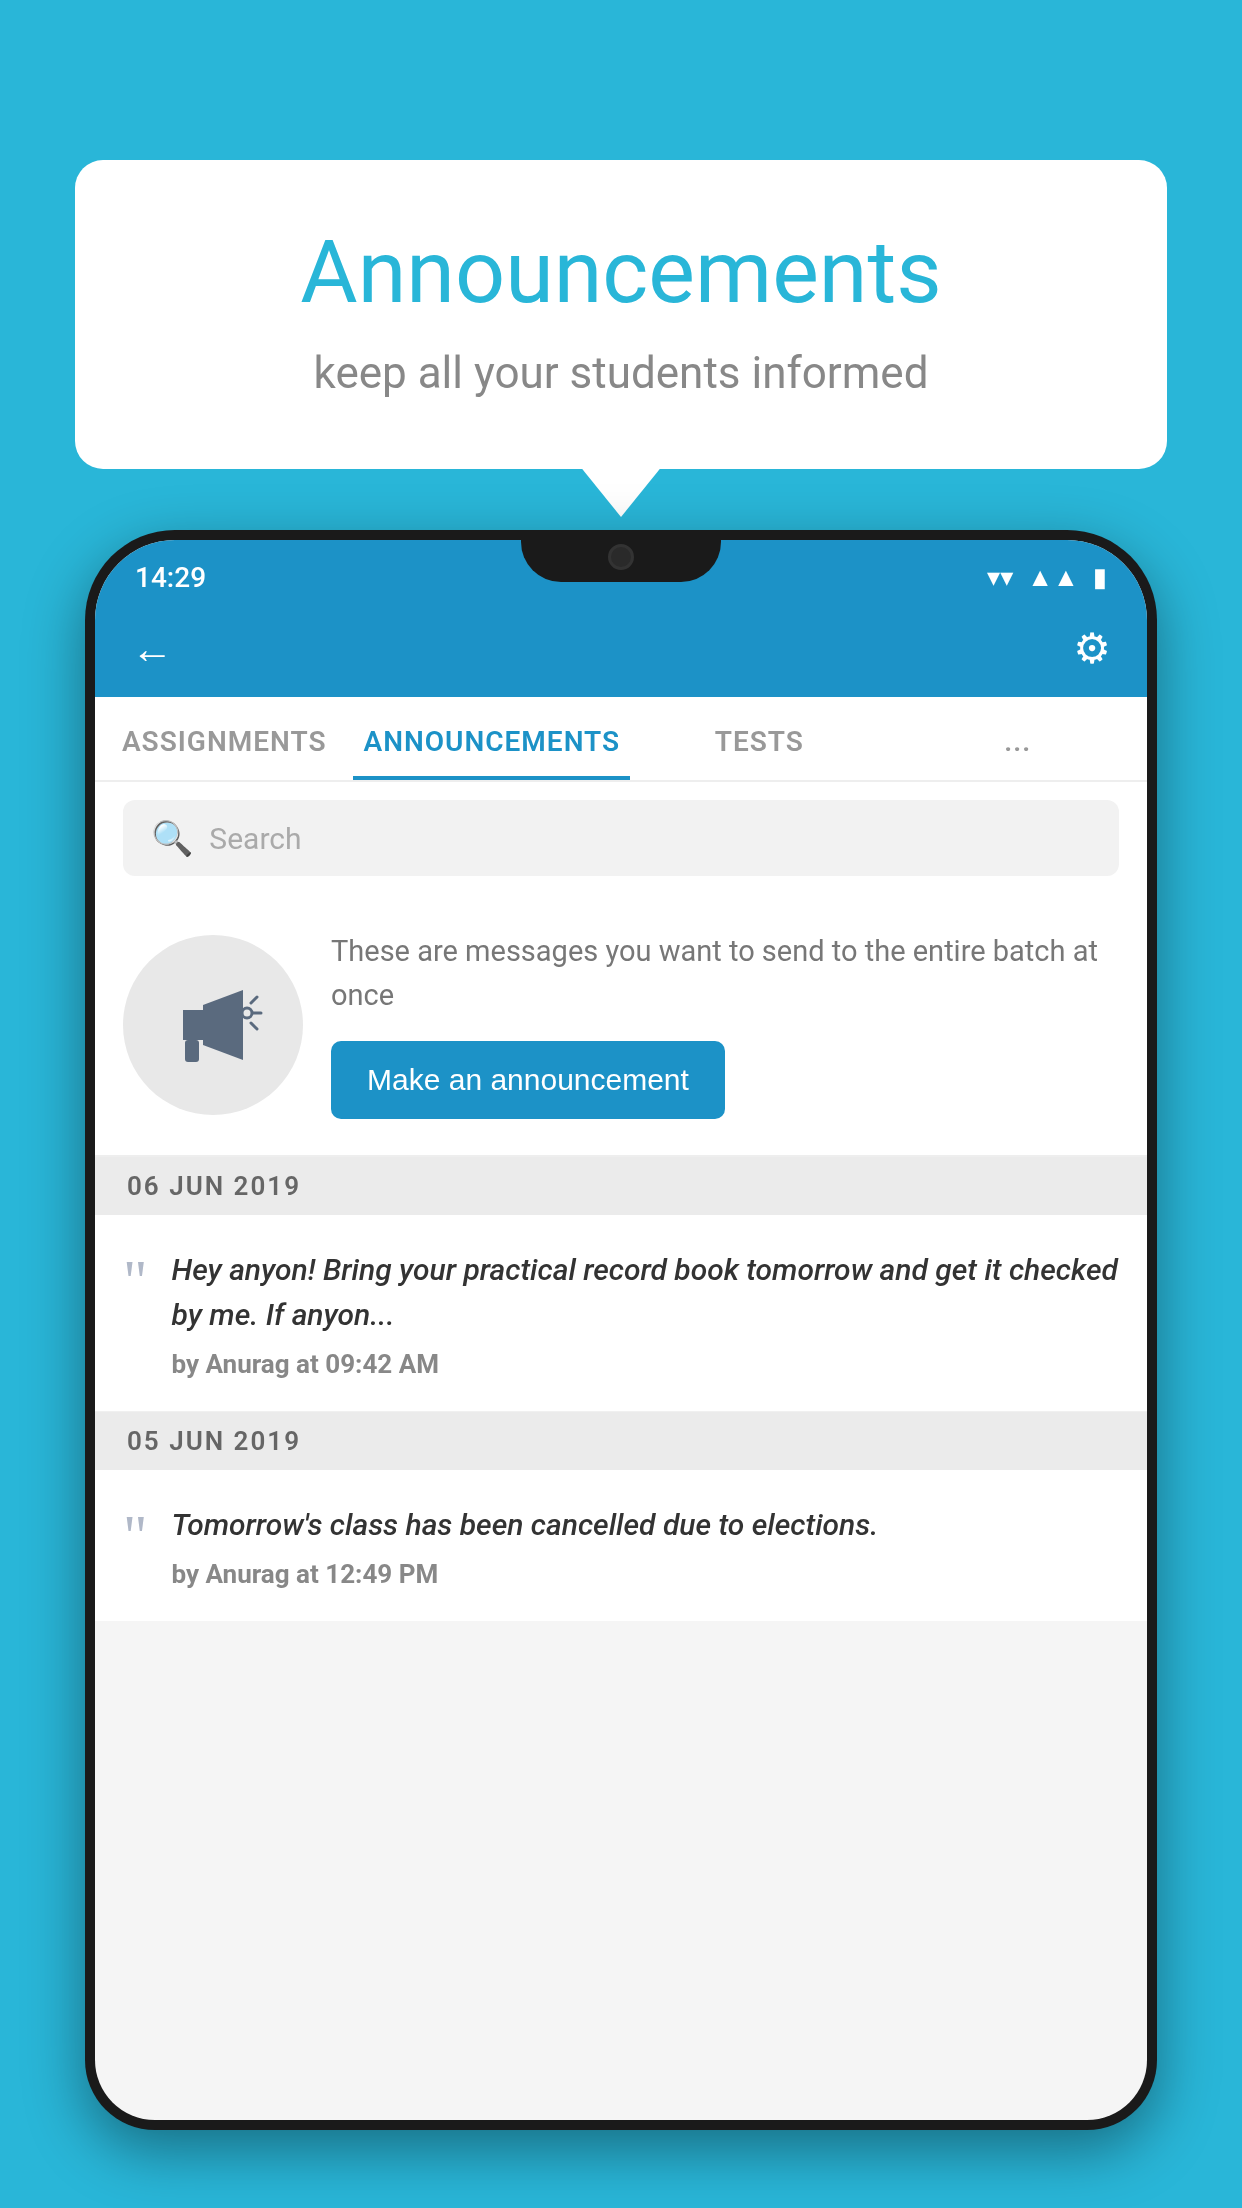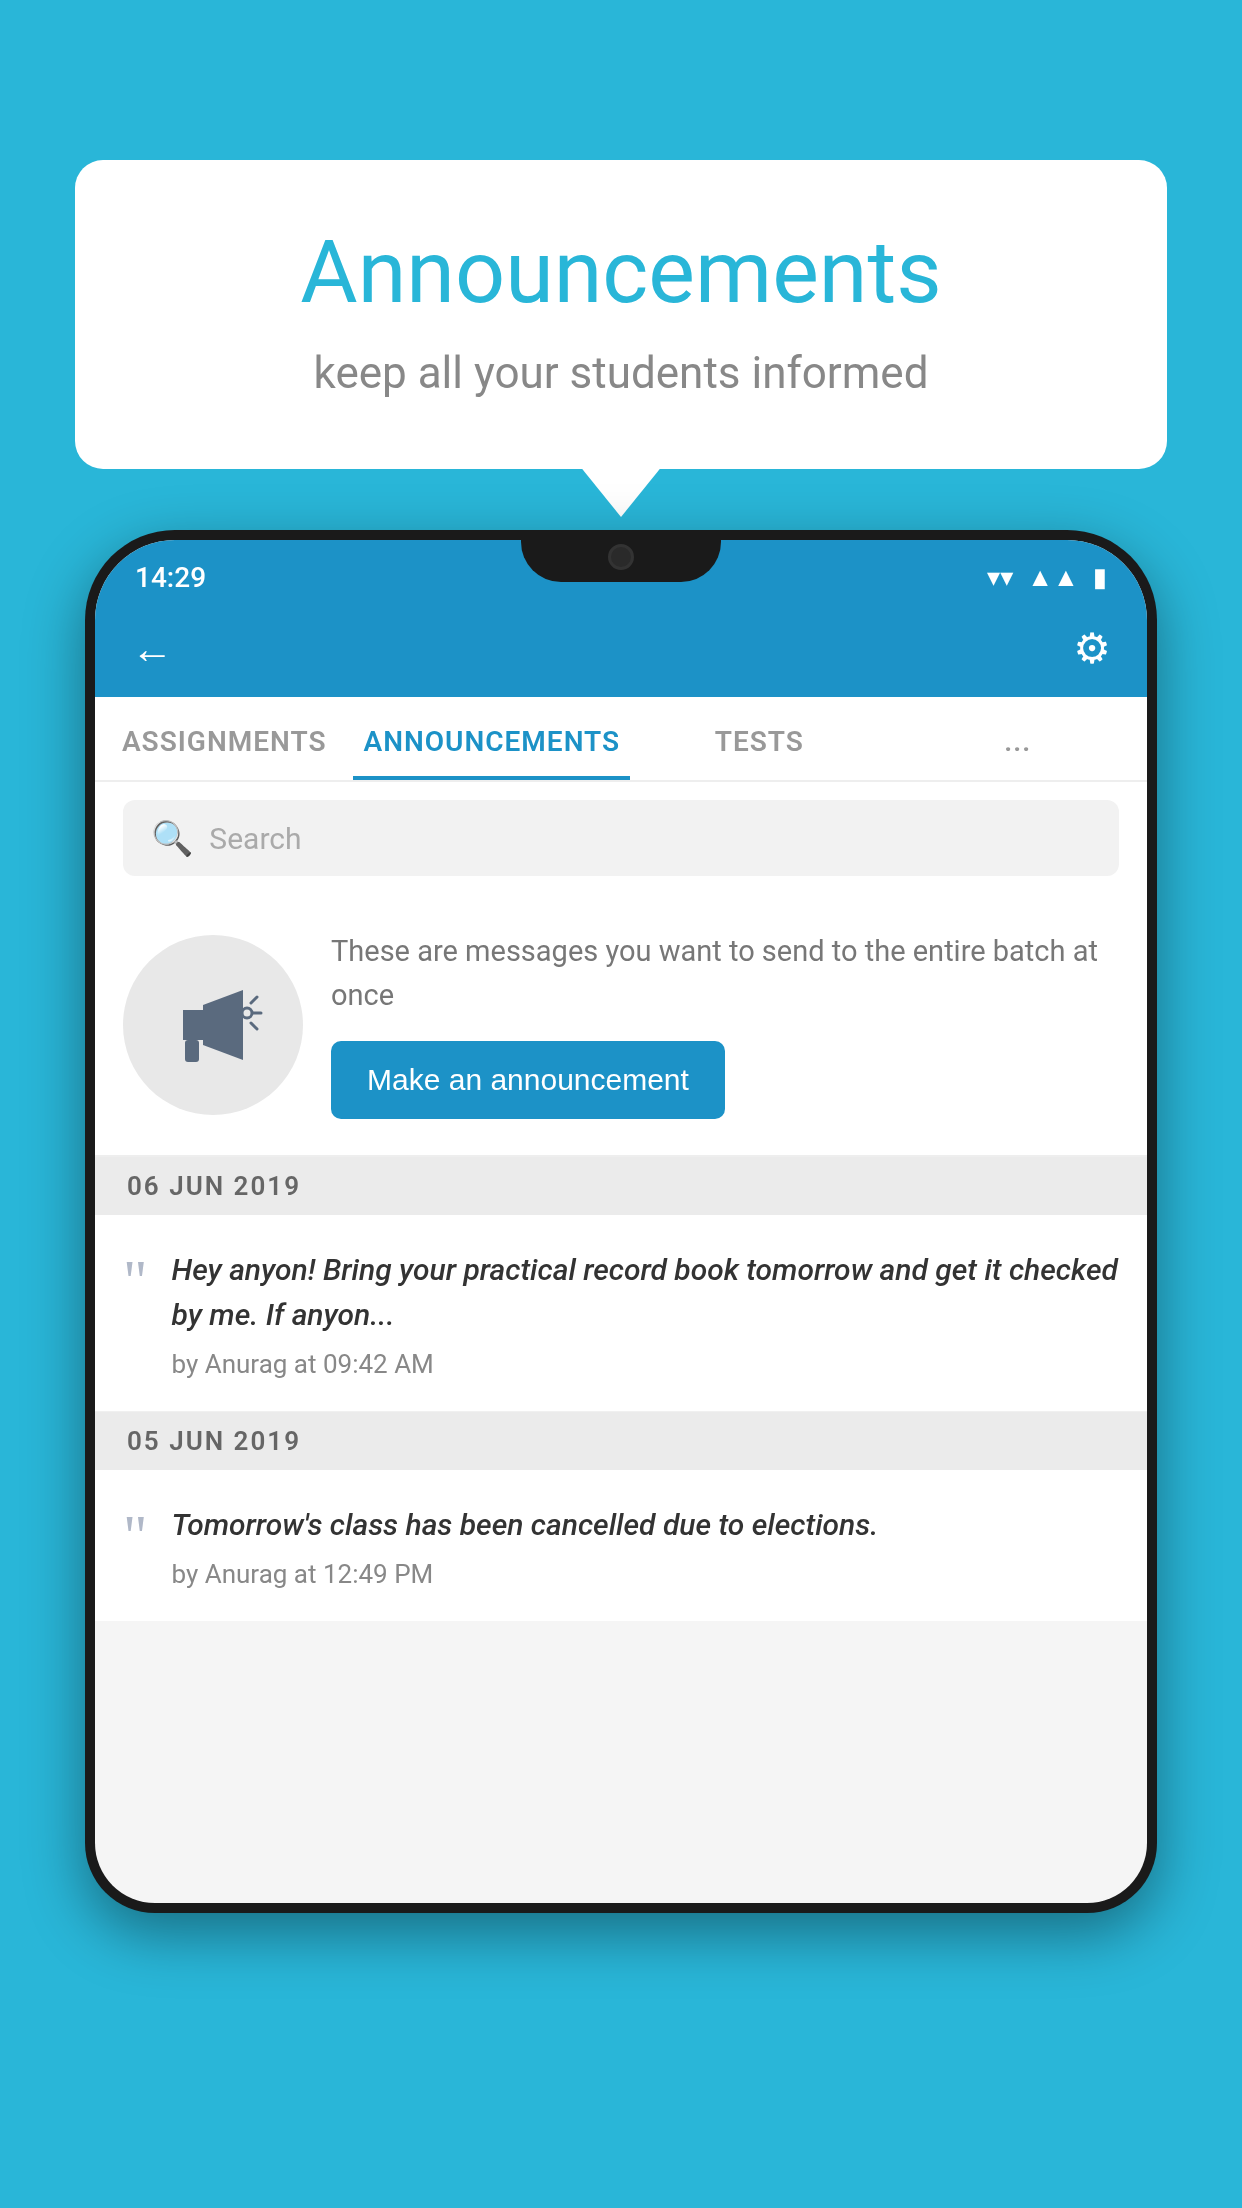--- a/index.html
+++ b/index.html
@@ -65,21 +65,21 @@
       top: 530px;
       left: 85px;
       right: 85px;
       bottom: 0;
     }
 
     .phone {
       background: #1a1a1a;
       border-radius: 90px 90px 70px 70px;
       width: 100%;
-      height: 1383px;
+      height: 1600px;
       position: relative;
       overflow: hidden;
       box-shadow: 0 20px 60px rgba(0,0,0,0.4);
       padding-left: 16px;
     }
 
     
     .phone::before {
       content: '';
       position: absolute;
@@ -336,20 +336,21 @@
       color: #333;
       font-style: italic;
       font-weight: 500;
       line-height: 1.5;
       margin-bottom: 12px;
     }
 
     .announcement-meta {
       font-size: 26px;
       color: #888;
+      font-weight: bold;
     }
 
     .announcement-item-2 {
       background: white;
       display: flex;
       align-items: flex-start;
       padding: 32px 28px;
       gap: 24px;
     }
   </style>

